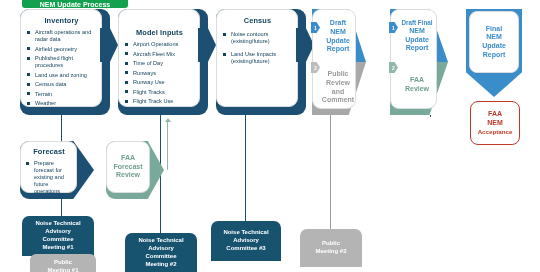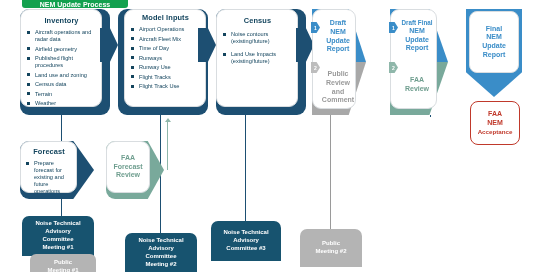--- a/index.html
+++ b/index.html
@@ -130,21 +130,21 @@
         <li>Terrain</li>
         <li>Weather</li>
       </ul>
     </div>
   </div>
 
   <div class="abs chev-navy" style="left:100px;top:28px;width:18px;height:34px;clip-path:polygon(0 0,55% 0,100% 50%,55% 100%,0 100%);"></div>
 
   <div class="cardwrap" style="left:118px;top:9px;width:90px;height:106px;">
     <div class="wedge" style="left:0;top:0;width:90px;height:106px;background:#1d4f72;border-radius:9px;"></div>
-    <div class="abs card" style="left:0;top:0;width:82px;height:98px;padding:3px 5px 0 6px;margin-left:6px;">
+    <div class="abs card" style="left:0;top:0;width:82px;height:98px;padding:18px 5px 0 6px;">
       <div class="ttl">Model Inputs</div>
       <ul class="bul" style="margin-top:4px;">
         <li>Airport Operations</li>
         <li>Aircraft Fleet Mix</li>
         <li>Time of Day</li>
         <li>Runways</li>
         <li>Runway Use</li>
         <li>Flight Tracks</li>
         <li>Flight Track Use</li>
       </ul>

